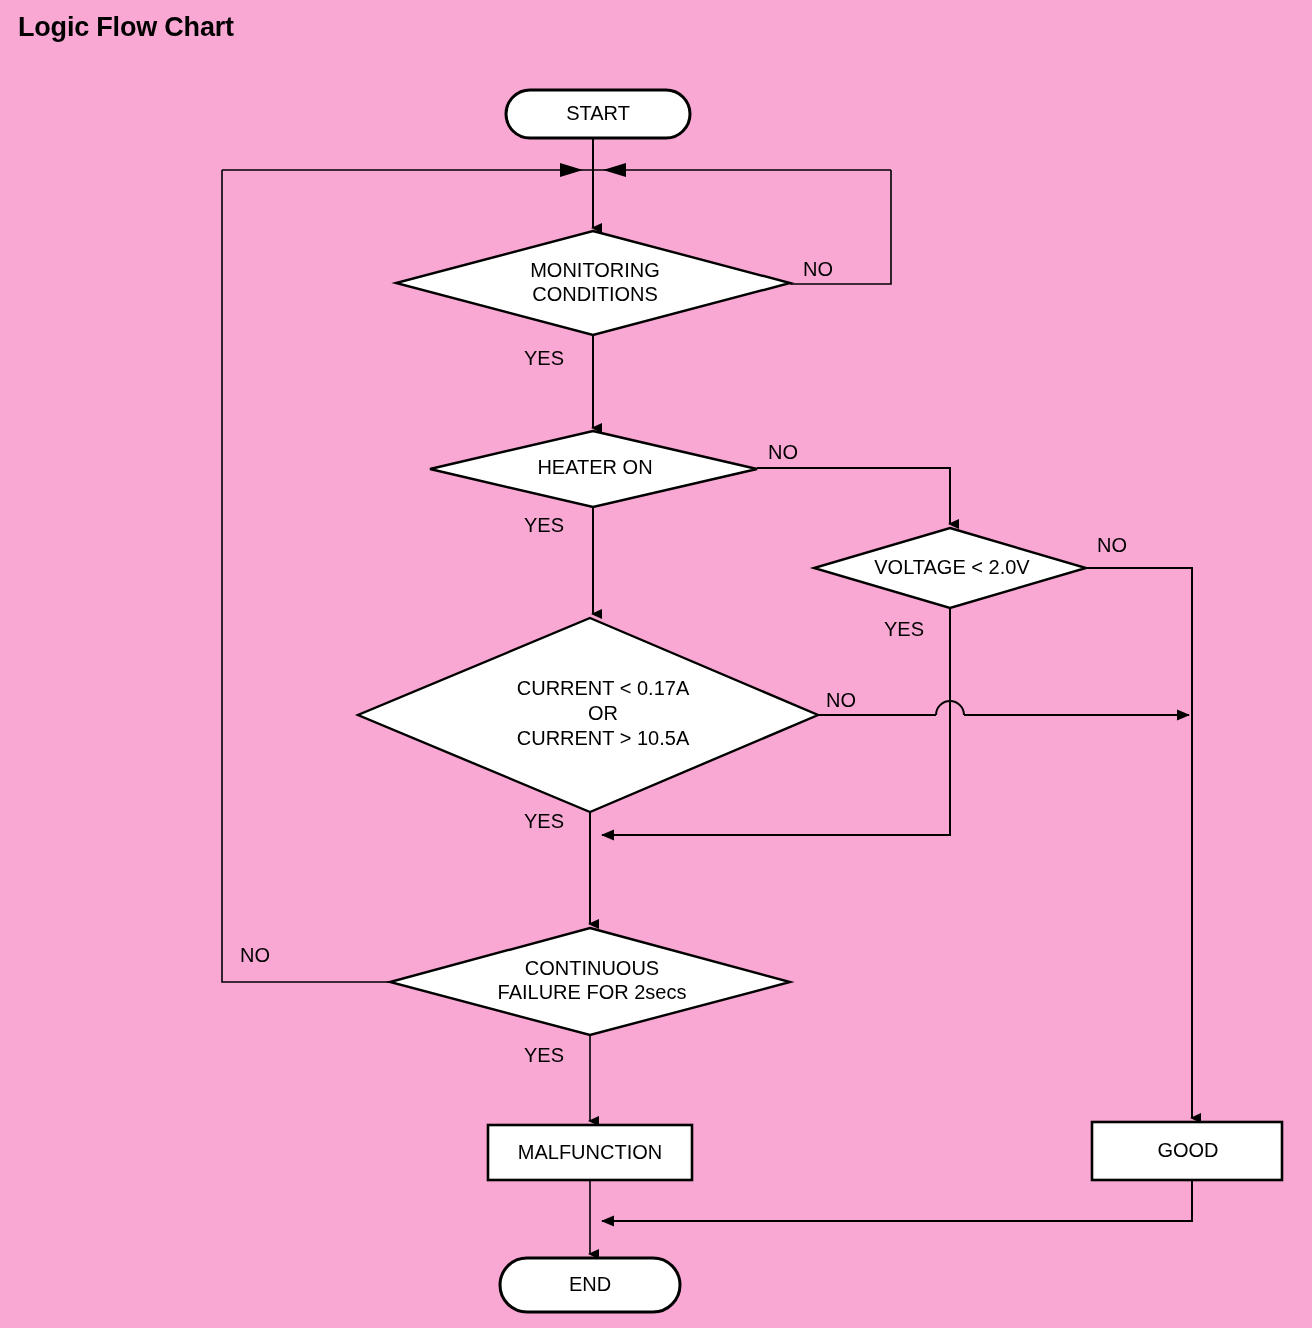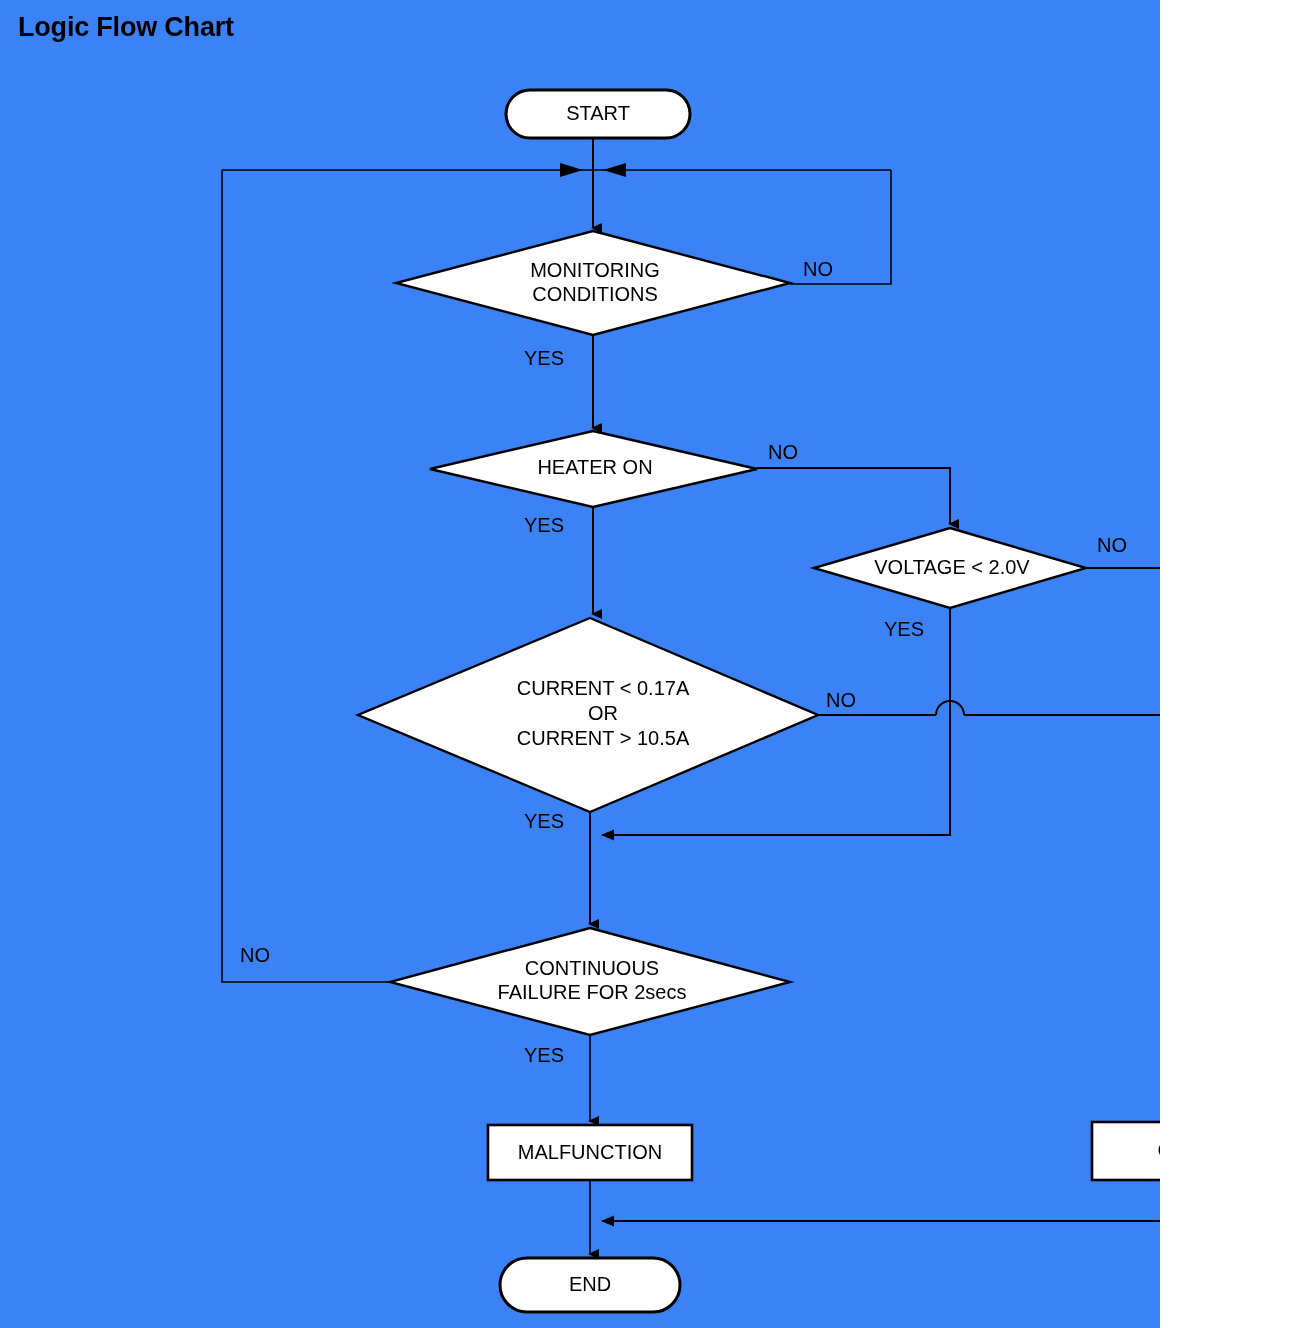--- a/index.html
+++ b/index.html
@@ -7,23 +7,23 @@
     margin: 0;
     padding: 0;
     background: #ffffff;
   }
   body {
     font-family: "Liberation Sans", sans-serif;
     color: #000000;
   }
   #page {
     position: relative;
-    width: 1160px;
+    width: 1312px;
     height: 1328px;
-    background: #3b82f6;
+    background: #f9a8d4;
     overflow: hidden;
   }
   #chart-title {
     position: absolute;
     left: 18px;
     top: 12px;
     font-size: 27px;
     font-weight: bold;
     letter-spacing: -0.2px;
     font-family: "Liberation Sans", sans-serif;

